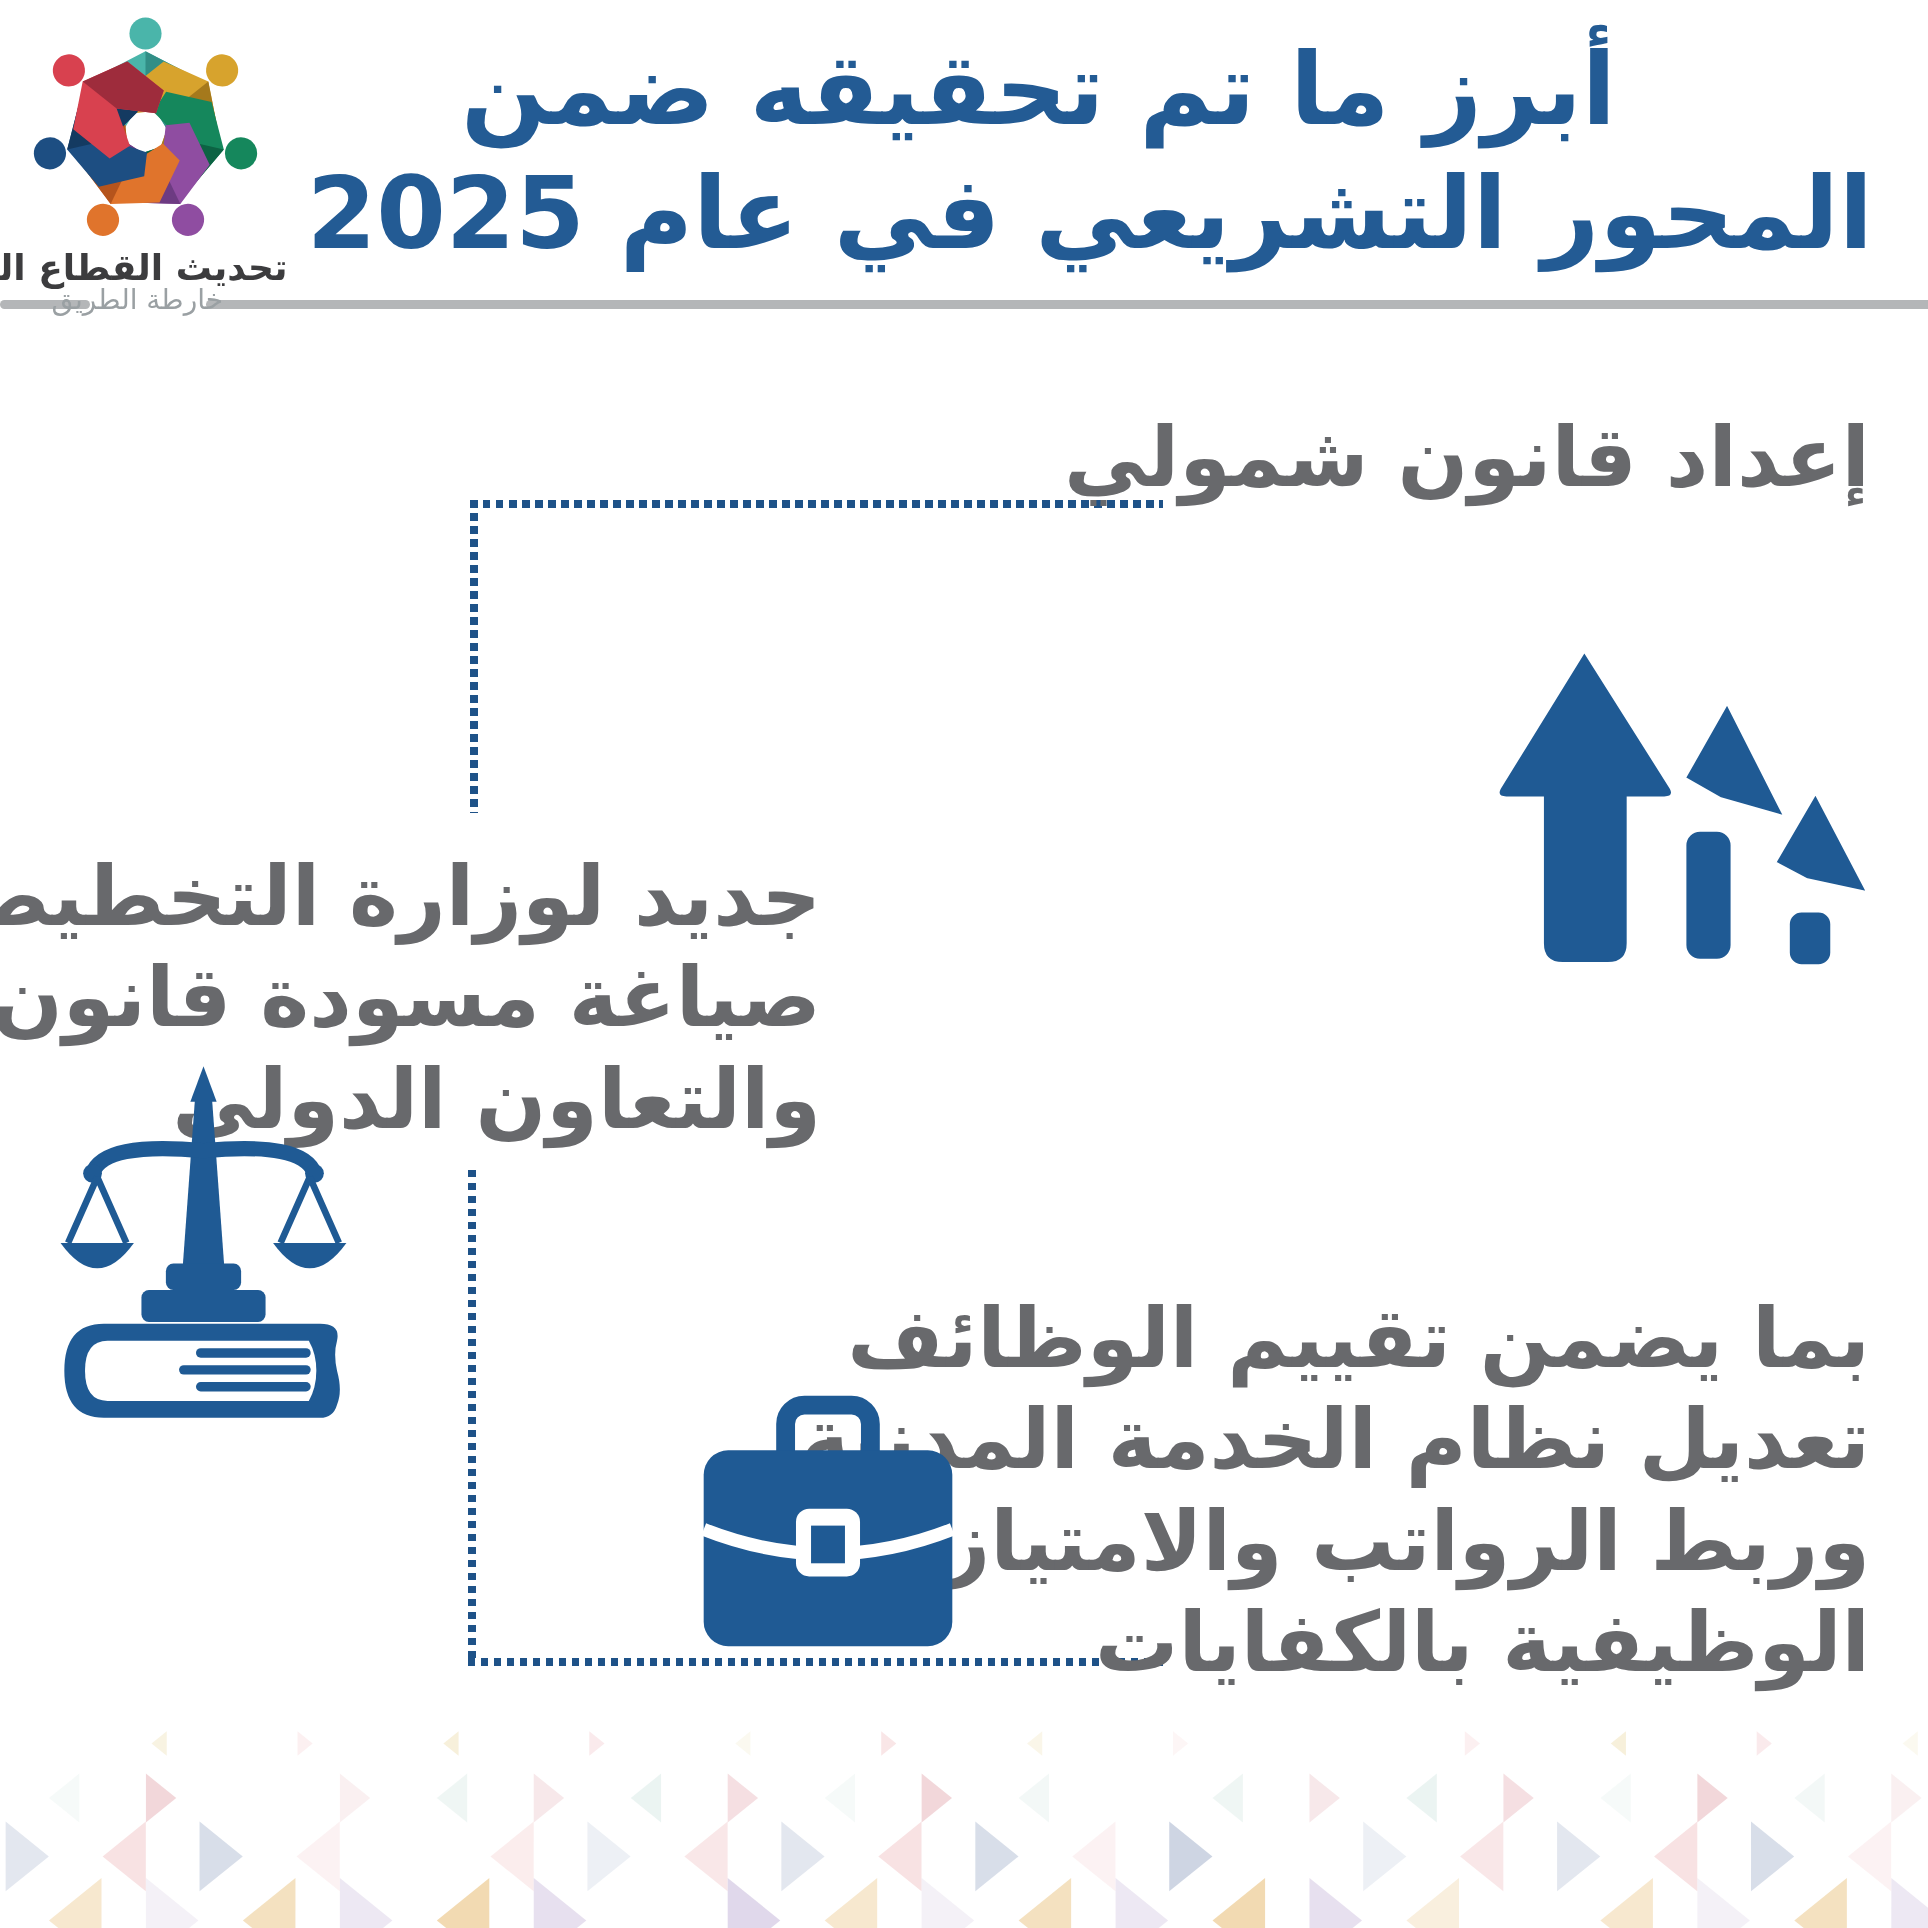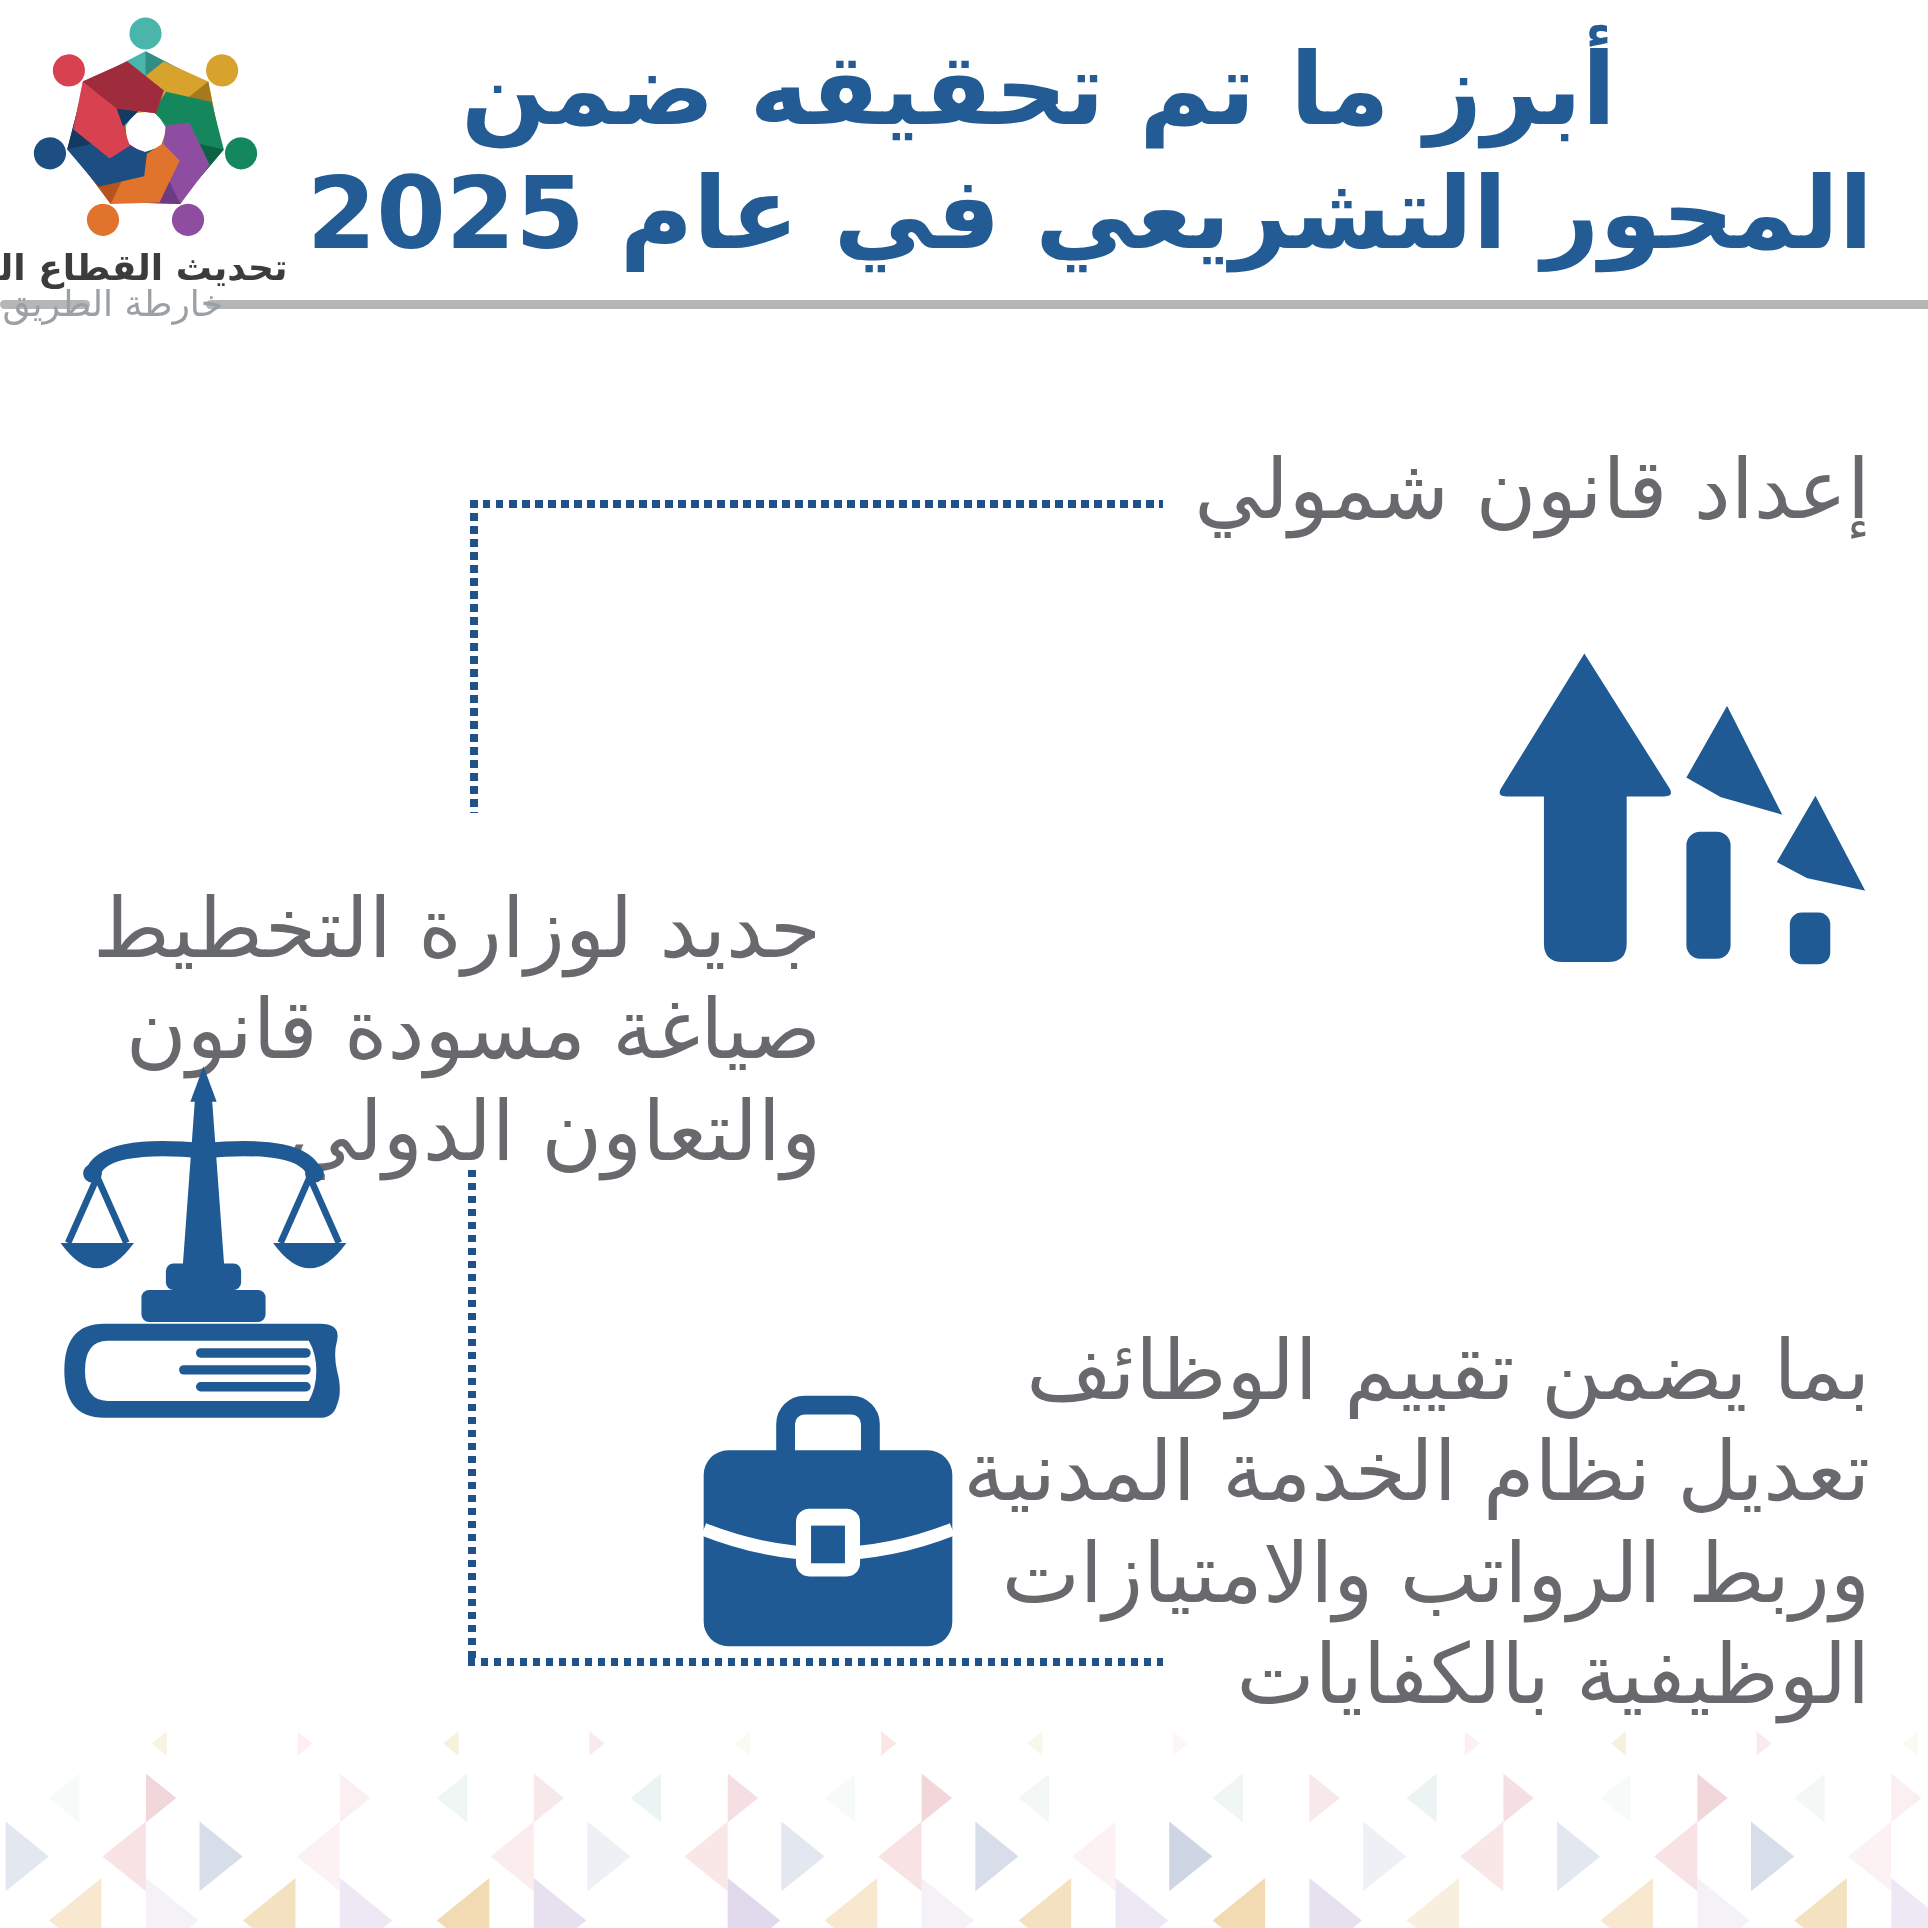--- a/index.html
+++ b/index.html
@@ -21,27 +21,27 @@
   .logo-star{left:24.5px;top:11.3px;width:241px;height:241px;}
   .logo-name{
     left:5.6px;top:247px;width:282px;text-align:center;direction:rtl;
     color:#3c3c3e;font-weight:bold;font-size:36px;white-space:nowrap;
   }
   .divider-seg{top:300px;height:9.4px;background:#b4b6b8;border-radius:4.7px;}
   .divider-left{left:0;width:90px;}
   .divider-right{left:206px;width:1722px;border-radius:4.7px 0 0 4.7px;}
   .tagline{
     left:72px;top:283px;width:151px;direction:rtl;
-    color:#9aa0a3;font-size:36px;white-space:nowrap;
+    color:#9aa0a3;font-size:28px;white-space:nowrap;
   }
 
   
   .item{
-    direction:rtl;color:#68696c;font-weight:normal;
-    font-size:83px;line-height:1.22;margin-top:32px;
+    direction:rtl;color:#68696c;font-weight:bold;
+    font-size:83px;line-height:1.22;
   }
   .item .iline{display:block;white-space:nowrap;}
   .item1{top:407px;right:58px;width:942px;}
   .item2{top:846px;left:90px;width:731px;}
   .item3{top:1288px;right:58px;width:998px;}
 
   
   .dot-h{height:7.5px;background-image:repeating-linear-gradient(to right,#1e5288 0 7.5px,transparent 7.5px 13px);}
   .dot-v{width:7.5px;background-image:repeating-linear-gradient(to bottom,#1e5288 0 7.5px,transparent 7.5px 13px);}
   .c1h{left:470px;top:500px;width:693px;}

